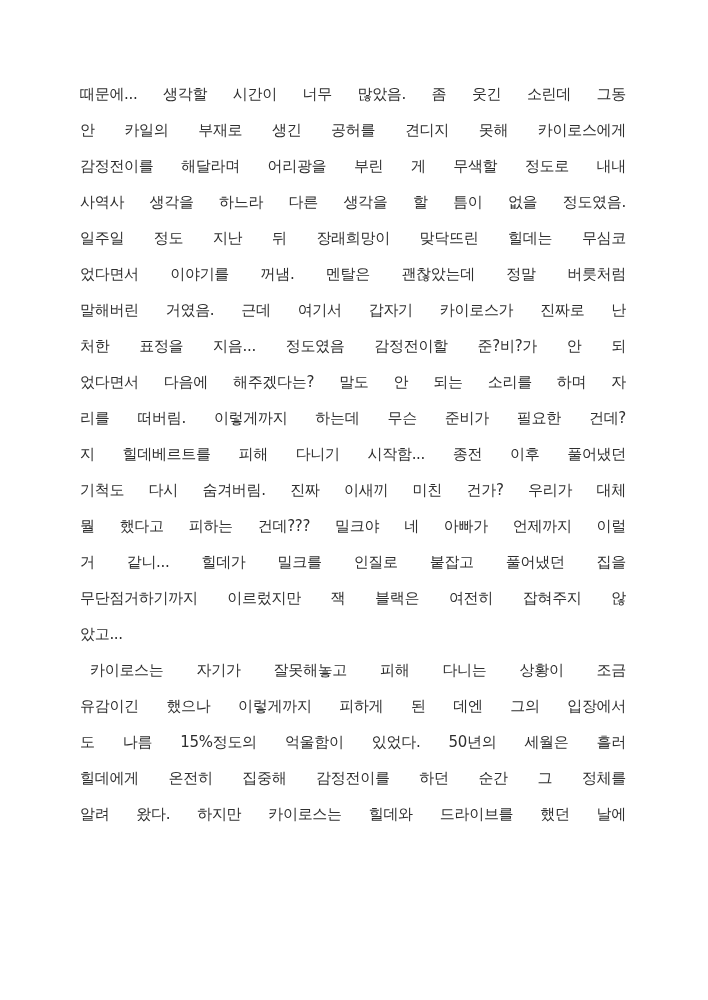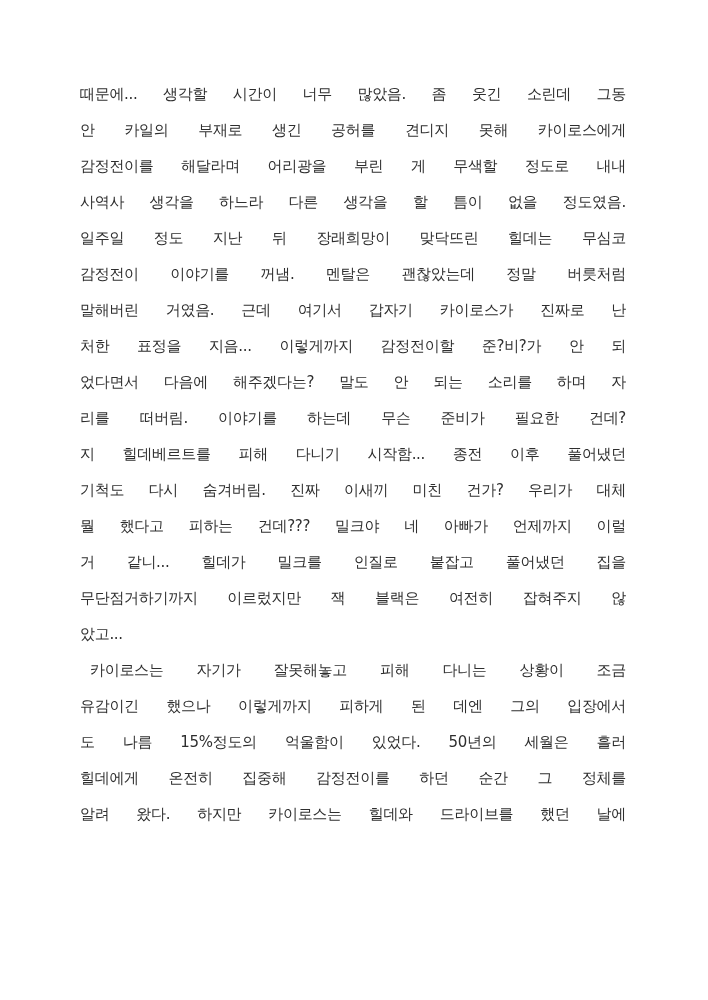--- a/index.html
+++ b/index.html
@@ -42,25 +42,25 @@
 </head>
 <body>
 
 <div class="page">
   <div>
     <span class="line">때문에... 생각할 시간이 너무 많았음. 좀 웃긴 소린데 그동</span>
     <span class="line">안 카일의 부재로 생긴 공허를 견디지 못해 카이로스에게</span>
     <span class="line">감정전이를 해달라며 어리광을 부린 게 무색할 정도로 내내</span>
     <span class="line">사역사 생각을 하느라 다른 생각을 할 틈이 없을 정도였음.</span>
     <span class="line">일주일 정도 지난 뒤 장래희망이 맞닥뜨린 힐데는 무심코</span>
-    <span class="line">감정전이 이야기를 꺼냄. 멘탈은 괜찮았는데 정말 버릇처럼</span>
+    <span class="line">었다면서 이야기를 꺼냄. 멘탈은 괜찮았는데 정말 버릇처럼</span>
     <span class="line">말해버린 거였음. 근데 여기서 갑자기 카이로스가 진짜로 난</span>
-    <span class="line">처한 표정을 지음... 이렇게까지 감정전이할 준?비?가 안 되</span>
+    <span class="line">처한 표정을 지음... 정도였음 감정전이할 준?비?가 안 되</span>
     <span class="line">었다면서 다음에 해주겠다는? 말도 안 되는 소리를 하며 자</span>
-    <span class="line">리를 떠버림. 이야기를 하는데 무슨 준비가 필요한 건데?</span>
+    <span class="line">리를 떠버림. 이렇게까지 하는데 무슨 준비가 필요한 건데?</span>
   </div>
   <div>
     <span class="line">지 힐데베르트를 피해 다니기 시작함... 종전 이후 풀어냈던</span>
     <span class="line">기척도 다시 숨겨버림. 진짜 이새끼 미친 건가? 우리가 대체</span>
     <span class="line">뭘 했다고 피하는 건데??? 밀크야 네 아빠가 언제까지 이럴</span>
     <span class="line">거 같니... 힐데가 밀크를 인질로 붙잡고 풀어냈던 집을</span>
     <span class="line">무단점거하기까지 이르렀지만 잭 블랙은 여전히 잡혀주지 않</span>
     <span class="line last">았고...</span>
   </div>
   <div>

